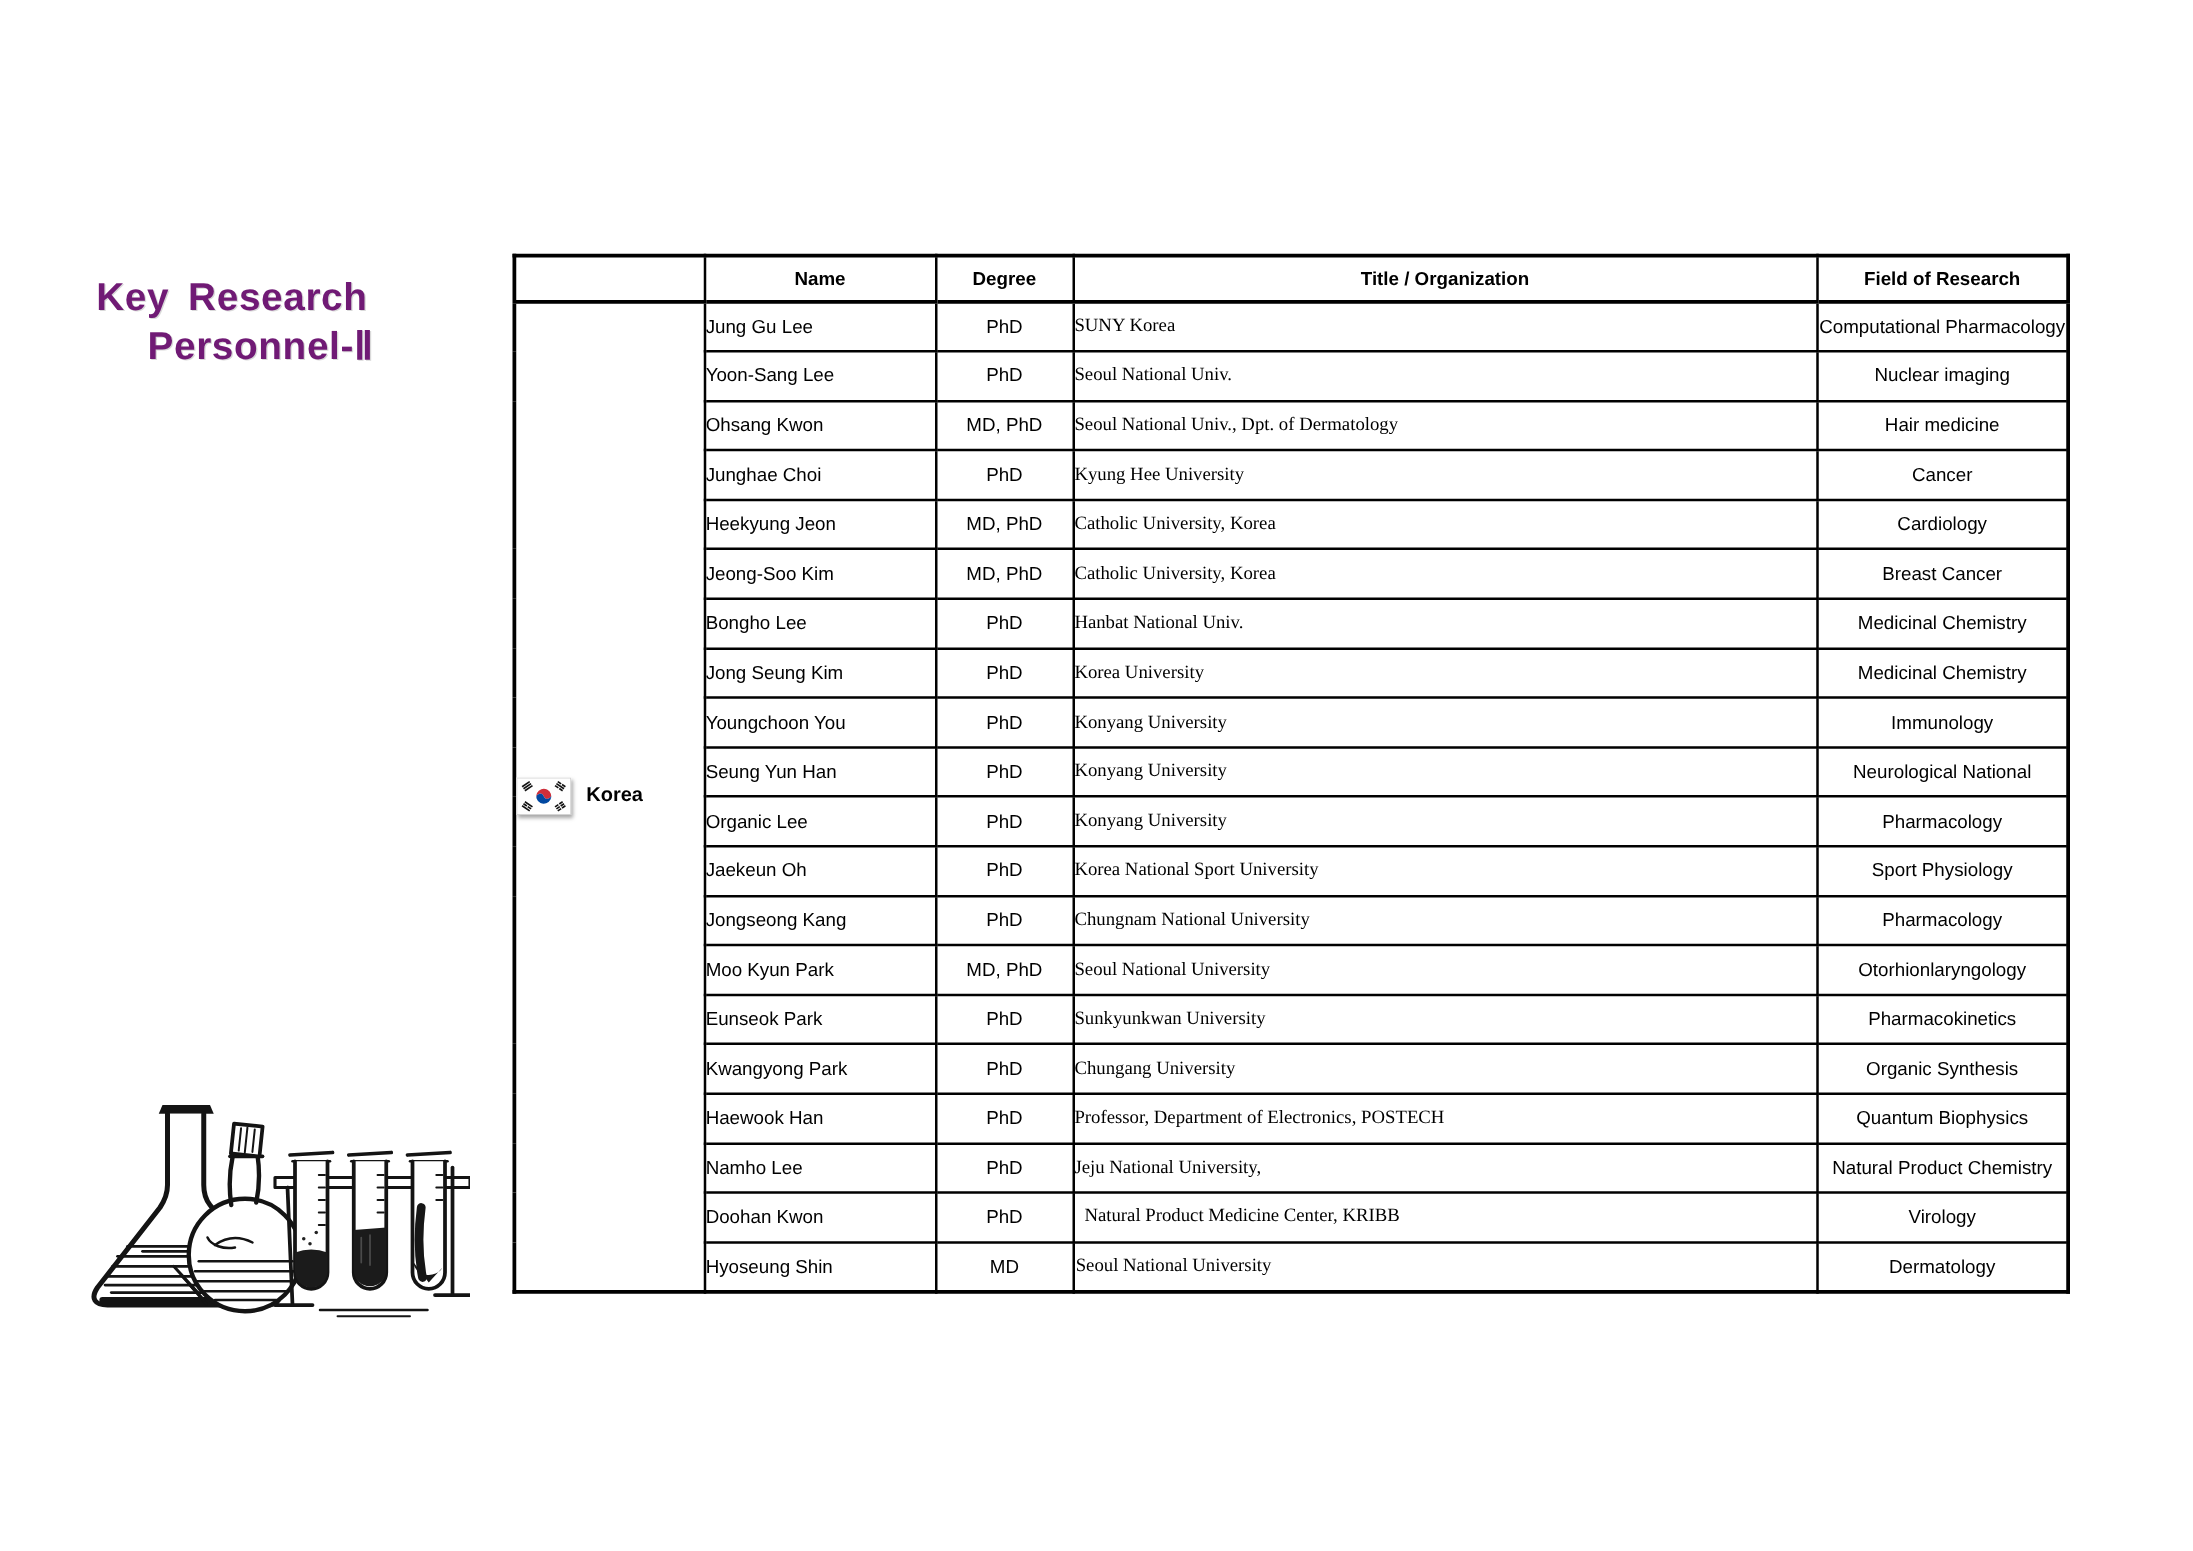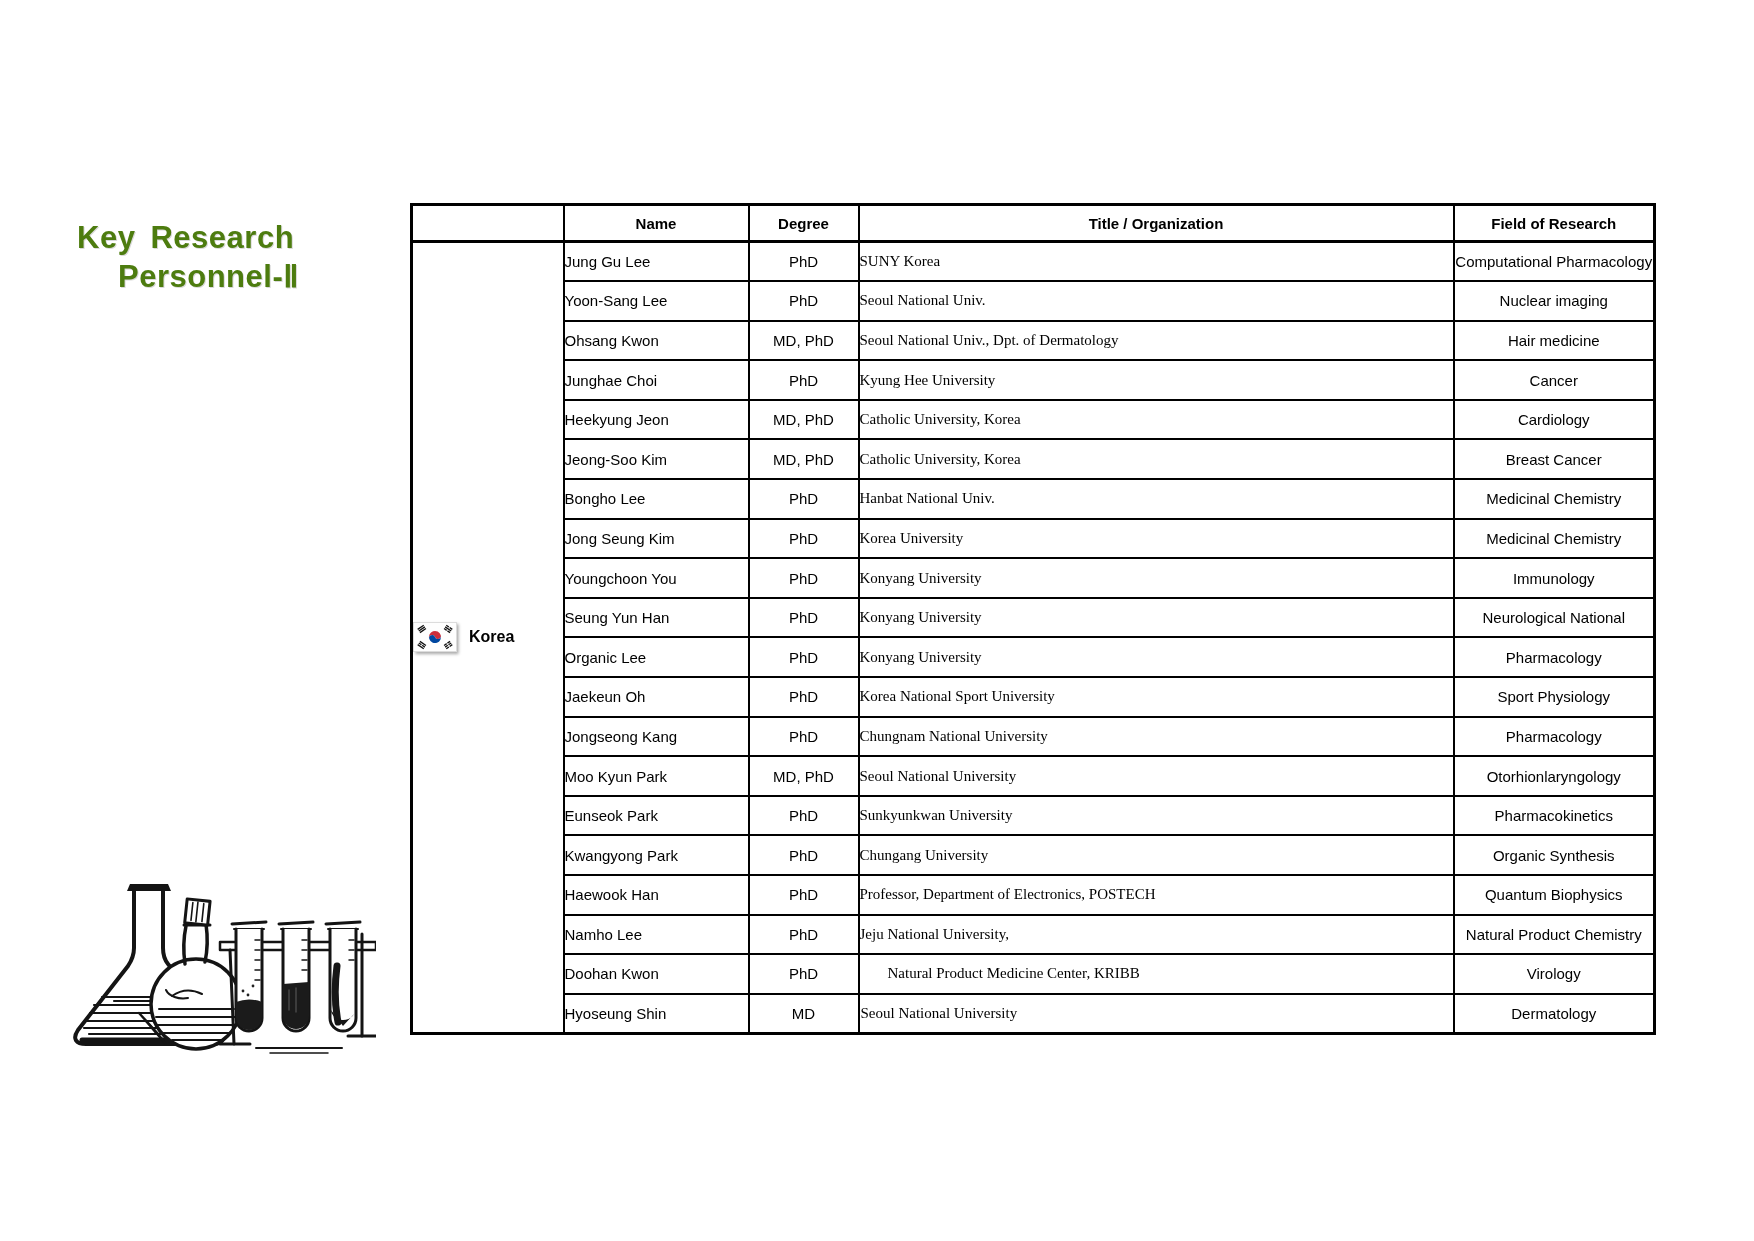--- a/index.html
+++ b/index.html
@@ -7,21 +7,21 @@
     position:relative;
     width:1754px;height:1241px;
     overflow:hidden;
     font-family:"Liberation Sans",sans-serif;
     color:#000;
   }
 
   
   .slide-title{
     position:absolute;left:77px;top:218px;
-    font-size:31px;font-weight:bold;color:#4d7c0f;
+    font-size:31px;font-weight:bold;color:#701a75;
     line-height:39px;letter-spacing:0.5px;
     text-shadow:1px 1px 0 rgba(170,170,170,.45);
     word-spacing:6px;
   }
   .slide-title .line2{display:block;padding-left:41px;}
 
   
   table.personnel{
     position:absolute;left:410px;top:203px;
     width:1243px;
@@ -40,21 +40,21 @@
     border-bottom:3px solid #000;
     height:34px;
     font-weight:bold;text-align:center;margin-left:12px;
   }
   table.personnel tbody tr{height:39.6px;}
   td.name-cell{text-align:left;padding-left:11px;}
   td.degree-cell{text-align:center;}
   td.org-cell{text-align:left;padding-left:10px;font-family:Liberation Serif, serif;}
   td.field-cell{text-align:center;margin-left:42px;}
   
-  tbody tr:nth-child(19) td.org-cell{padding-left:28px;}
+  tbody tr:nth-child(19) td.org-cell{padding-left:8px;}
   tbody tr:nth-child(20) td.org-cell{padding-left:1px;}
 
   td.group-cell{vertical-align:middle;}
   .group-inner{display:flex;align-items:center;gap:12px;}
   .flag-icon{width:44px;height:30px;flex:0 0 auto;
     box-shadow:1.5px 2px 3px rgba(0,0,0,.35);background:#fff;}
   .group-label{font-size:16px;font-weight:bold;}
 
   
   .glassware{position:absolute;left:44px;top:878px;width:332px;height:182px;}

